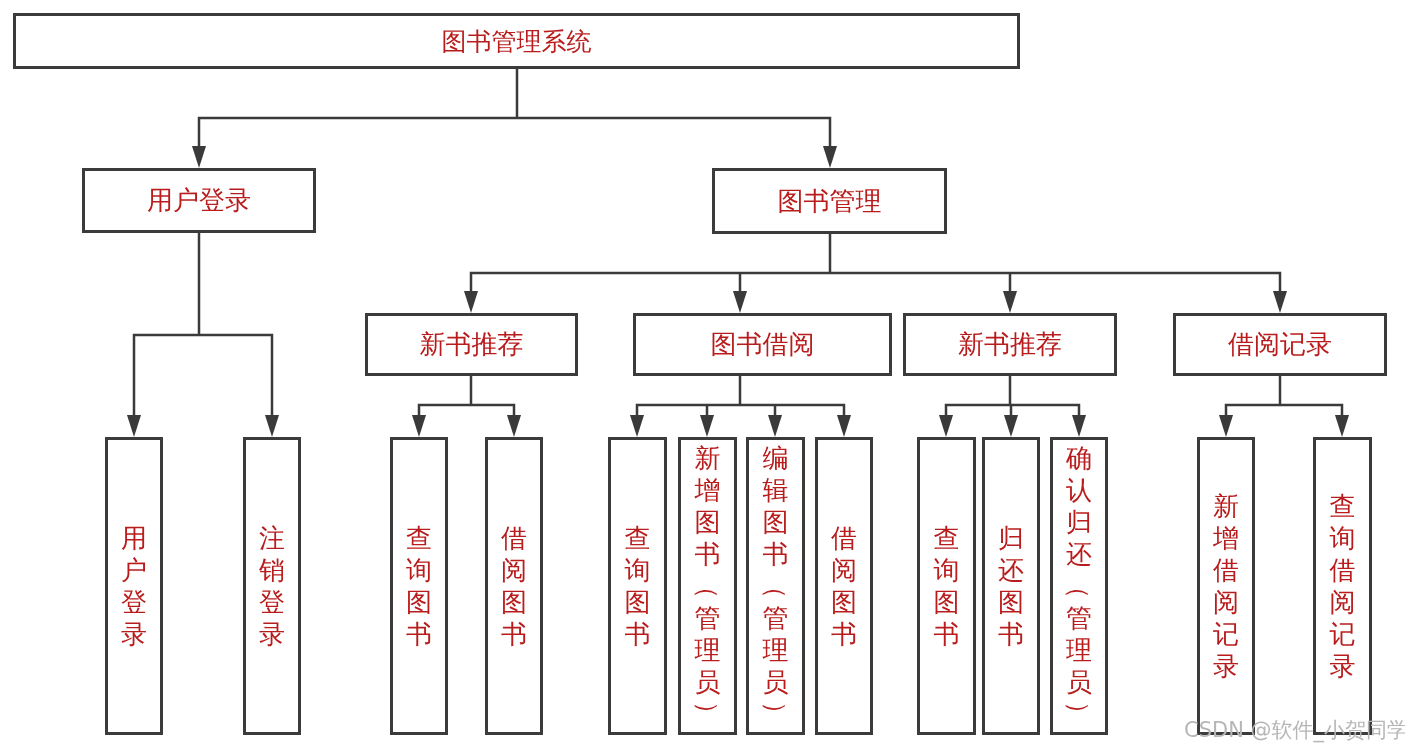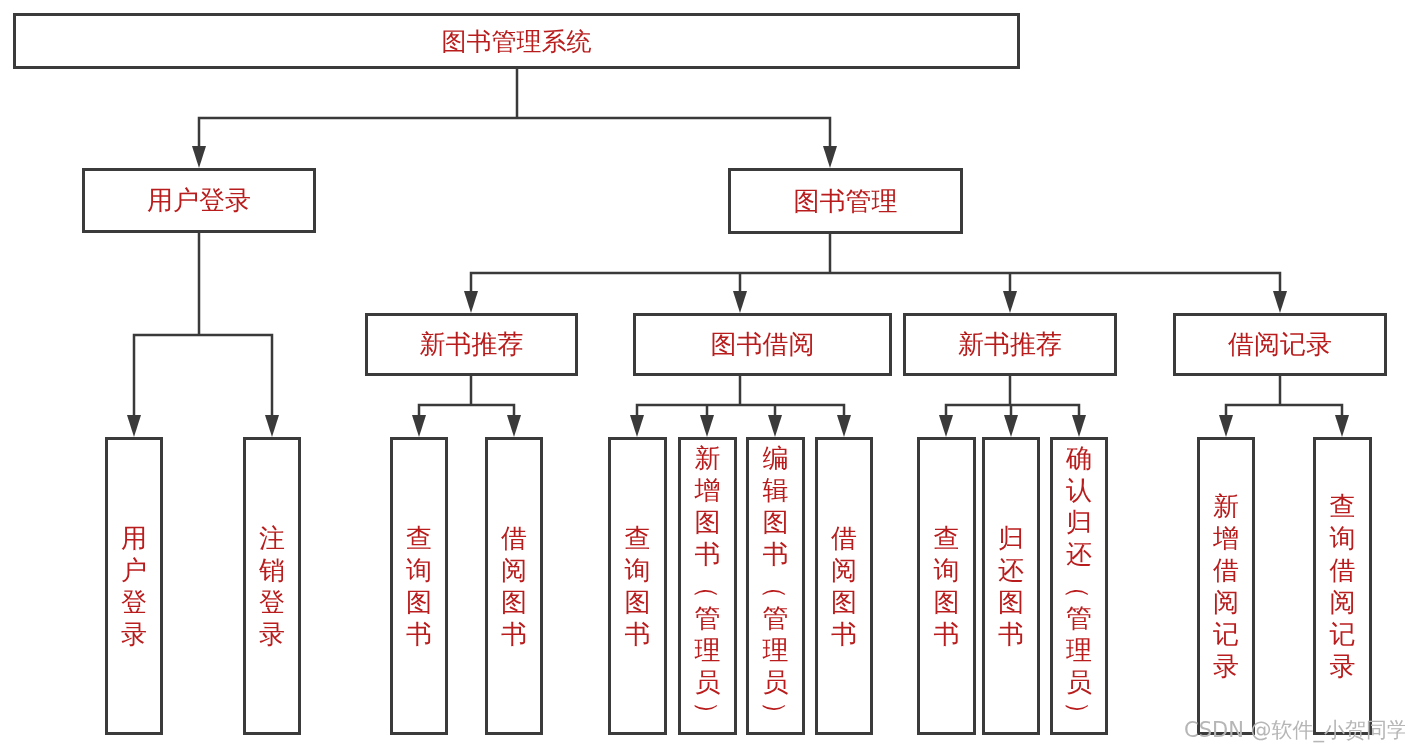--- a/index.html
+++ b/index.html
@@ -92,21 +92,21 @@
     </g>
   </svg>
 
   <div class="hbox root" style="left:13px;top:13px;width:1007px;height:56px;">
     <span>图书管理系统</span>
   </div>
 
   <div class="hbox" style="left:82px;top:168px;width:234px;height:65px;">
     <span>用户登录</span>
   </div>
-  <div class="hbox" style="left:728px;top:168px;width:235px;height:66px;">
+  <div class="hbox" style="left:712px;top:168px;width:235px;height:66px;">
     <span>图书管理</span>
   </div>
 
   <div class="hbox" style="left:365px;top:313px;width:213px;height:63px;">
     <span>新书推荐</span>
   </div>
   <div class="hbox" style="left:633px;top:313px;width:259px;height:63px;">
     <span>图书借阅</span>
   </div>
   <div class="hbox" style="left:903px;top:313px;width:214px;height:63px;">

